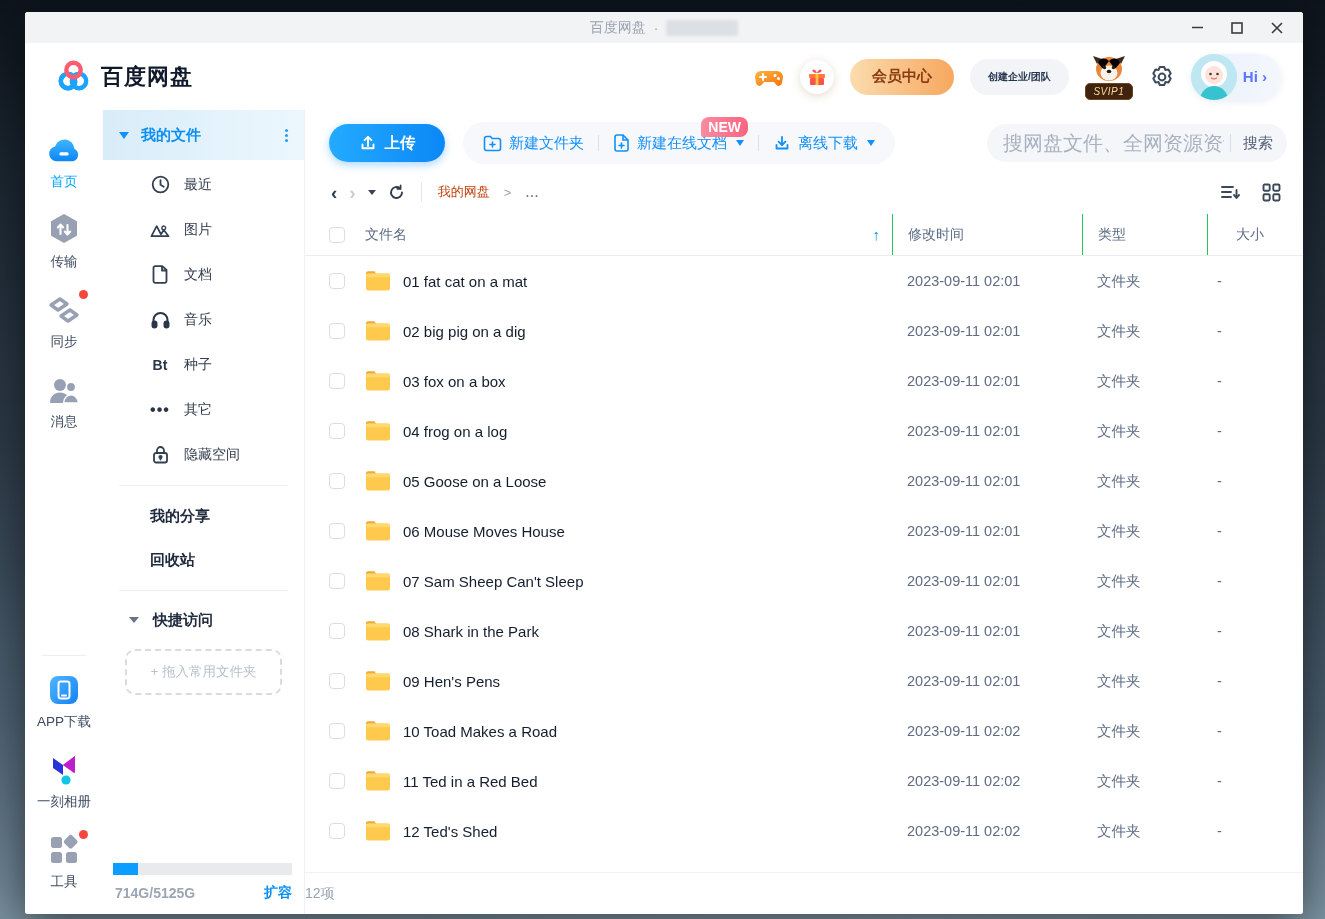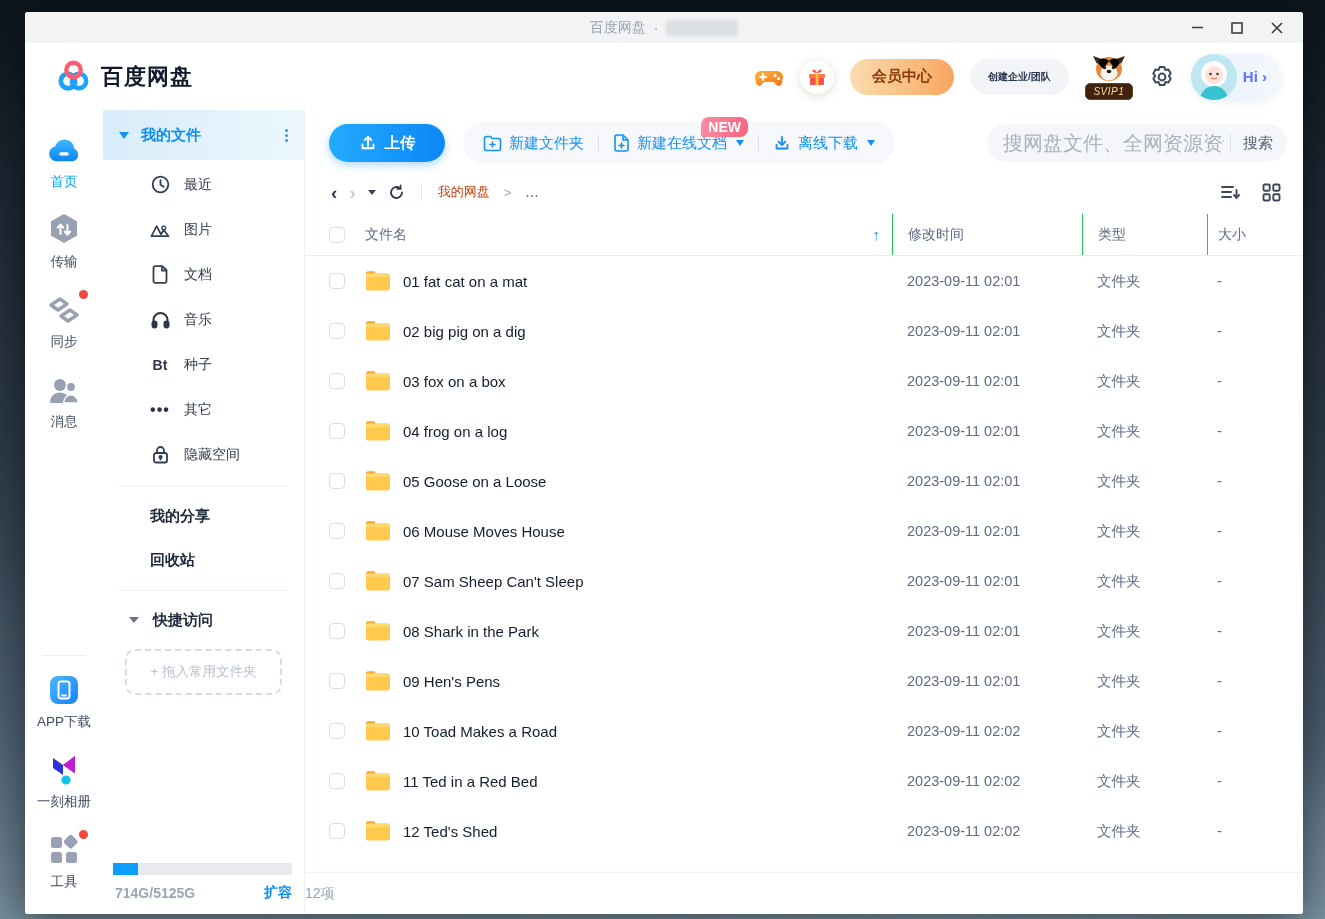--- a/index.html
+++ b/index.html
@@ -139,21 +139,21 @@
 
   .thead { height:42px; flex:none; display:flex; align-items:center; padding:0 0 0 24px;
     border-bottom:1px solid #e9edf2; color:#5c6c86; font-size:14px; }
   .col-cb { width:36px; flex:none; display:flex; align-items:center; }
   .checkbox { width:16px; height:16px; border:1px solid #d8dee8; border-radius:4px; background:#fff;
     cursor:pointer; }
   .col-name { flex:1; min-width:0; display:flex; align-items:center; }
   .sort-arrow { margin-left:auto; margin-right:12px; color:#0c8ef5; font-weight:bold; font-size:15px; }
   .col-time { width:190px; flex:none; padding-left:15px; }
   .col-type { width:125px; flex:none; padding-left:15px; }
-  .col-size { width:96px; flex:none; padding-left:10px; }
+  .col-size { width:96px; flex:none; padding-left:28px; }
   .thead .col-time, .thead .col-type, .thead .col-size { align-self:stretch; display:flex;
     align-items:center; border-left:1px solid #22c55e; }
 
   .rows { flex:1; min-height:0; overflow:hidden; }
   .trow { height:50px; display:flex; align-items:center; padding-left:24px; cursor:pointer; }
   .folder-ic { width:26px; flex:none; margin-right:12px; display:flex; }
   .fname { font-size:15px; color:#141e2e; flex:1; min-width:0; white-space:nowrap;
     overflow:hidden; text-overflow:ellipsis; padding-right:10px; }
   .ftime,.ftype,.fsize { font-size:14.5px; color:#5e6c84; flex:none; }
   .ftime { width:190px; padding-left:15px; }

